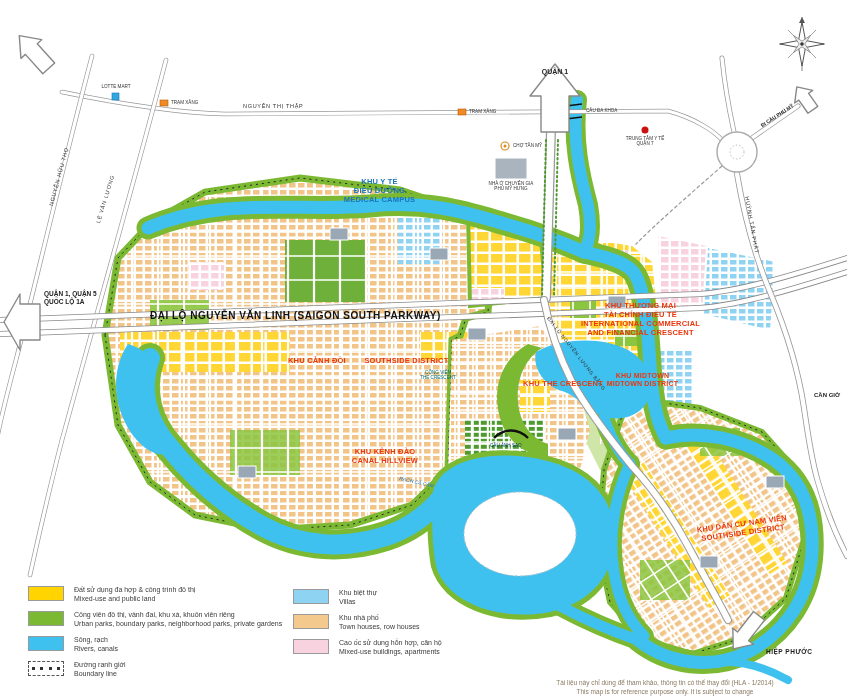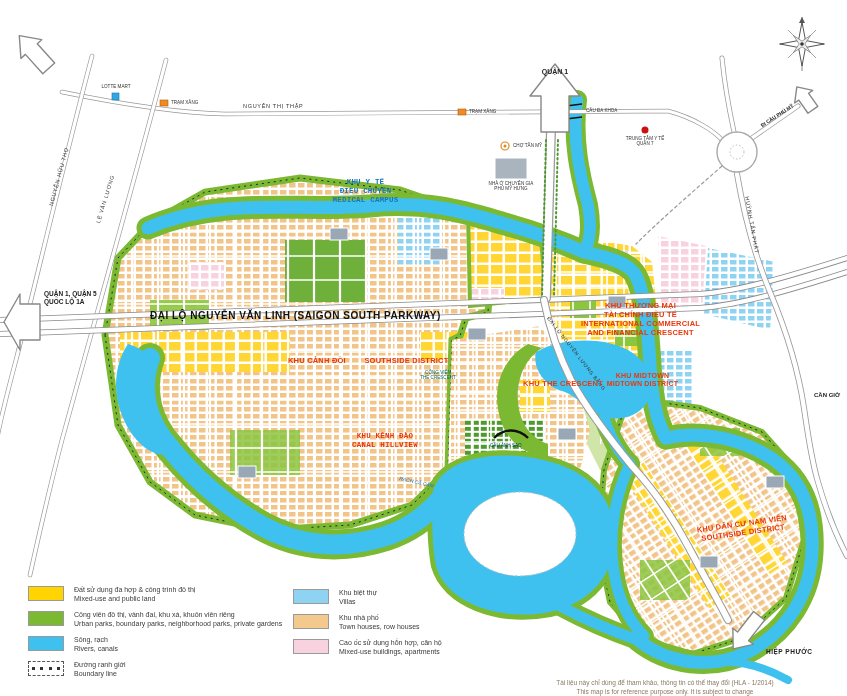--- a/index.html
+++ b/index.html
@@ -365,40 +365,40 @@
 
 <div class="lbl arrowlbl ctr" style="left:535px;top:68px;width:40px;font-size:7px;">QUẬN 1</div>
 <div class="lbl arrowlbl" style="left:44px;top:290px;font-size:6.5px;">
   <div>QUẬN 1, QUẬN 5</div>
   <div>QUỐC LỘ 1A</div>
 </div>
 <div class="lbl arrowlbl" style="left:766px;top:648px;font-size:6.5px;letter-spacing:.5px;">HIỆP PHƯỚC</div>
 <div class="lbl arrowlbl rot" style="left:760px;top:124px;font-size:5px;transform:rotate(-33deg);">ĐI CẦU PHÚ MỸ</div>
 <div class="lbl arrowlbl" style="left:814px;top:392px;font-size:6px;">CẦN GIỜ</div>
 
-<div class="lbl district blue ctr" style="left:318px;top:178px;width:95px;font-family:Liberation Mono, monospace;">
+<div class="lbl district blue ctr" style="left:332px;top:178px;width:95px;">
   <div>KHU Y TẾ</div>
-  <div>ĐIỀU CHUYÊN</div>
+  <div>ĐIỀU DƯỠNG</div>
   <div>MEDICAL CAMPUS</div>
 </div>
 <div class="lbl district" style="left:288px;top:357px;">
   <span>KHU CẢNH ĐỒI</span>
   <span style="display:inline-block;width:14px;"></span>
   <span>SOUTHSIDE DISTRICT</span>
 </div>
 <div class="lbl district ctr" style="left:498px;top:380px;width:130px;">
   <div>KHU THE CRESCENT</div>
 </div>
 <div class="lbl district ctr" style="left:563px;top:302px;width:155px;">
   <div>KHU THƯƠNG MẠI</div>
   <div>TÀI CHÍNH ĐIỀU TẾ</div>
   <div>INTERNATIONAL COMMERCIAL</div>
   <div>AND FINANCIAL CRESCENT</div>
 </div>
-<div class="lbl district ctr" style="left:340px;top:432px;width:90px;font-family:Liberation Mono, monospace;">
+<div class="lbl district ctr" style="left:340px;top:448px;width:90px;">
   <div>KHU KÊNH ĐÀO</div>
   <div>CANAL HILLVIEW</div>
 </div>
 <div class="lbl district ctr" style="left:595px;top:372px;width:95px;font-size:7px;">
   <div>KHU MIDTOWN</div>
   <div>MIDTOWN DISTRICT</div>
 </div>
 <div class="lbl district ctr rot" style="left:672px;top:530px;width:140px;transform:rotate(-8deg);">
   <div>KHU DÂN CƯ NAM VIÊN</div>
   <div>SOUTHSIDE DISTRICT</div>

